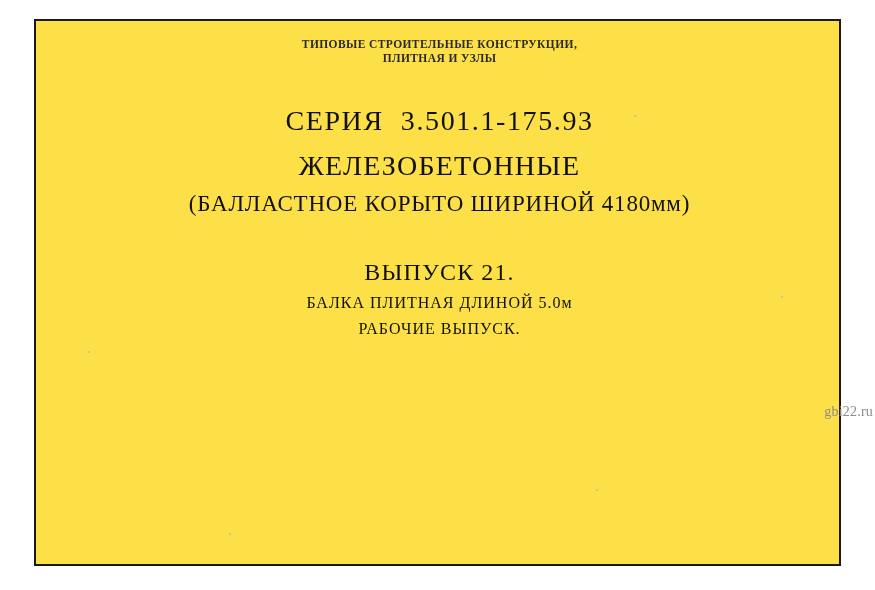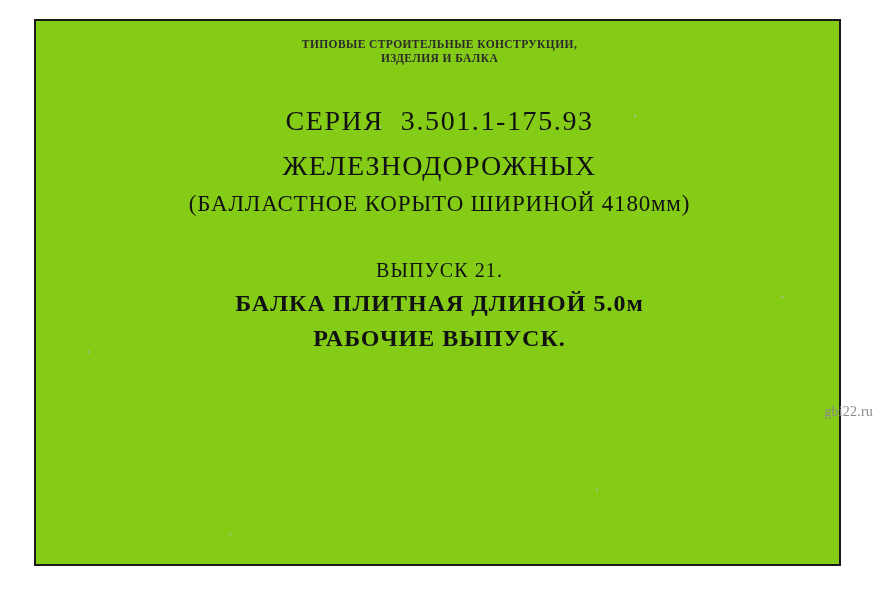--- a/index.html
+++ b/index.html
@@ -22,21 +22,21 @@
   }
   
   .frame {
     position: absolute;
     left: 34px;
     top: 19px;
     width: 807px;
     height: 547px;
     border: 2px solid #1a1a1a;
     box-sizing: border-box;
-    background: #84cc16;
+    background: #fde047;
     padding-left: 6px;
   }
   
   .speckle {
     position: absolute;
     background: #b9b9b9;
     border-radius: 50%;
     pointer-events: none;
   }
   .content {
@@ -75,31 +75,30 @@
   .paren-line {
     font-size: 23px;
     letter-spacing: 0.8px;
     margin-top: 8px;
     white-space: pre;
   }
   .issue-block {
     margin-top: 42px;
   }
   .issue-line {
-    font-size: 20px;
+    font-size: 24px;
     letter-spacing: 1.1px;
     margin-bottom: 8px;
     white-space: pre;
   }
   .sub-line {
-    font-size: 24px;
+    font-size: 16px;
     letter-spacing: 1.0px;
     margin-bottom: 8px;
     white-space: pre;
-    font-weight: bold;
   }
   .watermark {
     position: absolute;
     right: 2px;
     top: 404px;
     font-family: Liberation Serif, serif;
     font-size: 14px;
     color: #8a8a8a;
     letter-spacing: 0.2px;
   }
@@ -108,26 +107,26 @@
 <body>
 
 <div class="page">
 
   <div class="frame">
 
     <div class="content">
 
       <div class="header-block">
         <div class="header-line">ТИПОВЫЕ СТРОИТЕЛЬНЫЕ КОНСТРУКЦИИ,</div>
-        <div class="header-line">ИЗДЕЛИЯ И БАЛКА</div>
+        <div class="header-line">ПЛИТНАЯ И УЗЛЫ</div>
       </div>
 
       <div class="title-block">
         <div class="series-line">СЕРИЯ  3.501.1-175.93</div>
-        <div class="main-line">ЖЕЛЕЗНОДОРОЖНЫХ</div>
+        <div class="main-line">ЖЕЛЕЗОБЕТОННЫЕ</div>
         <div class="paren-line">(БАЛЛАСТНОЕ КОРЫТО ШИРИНОЙ 4180мм)</div>
       </div>
 
       <div class="issue-block">
         <div class="issue-line">ВЫПУСК 21.</div>
         <div class="sub-line">БАЛКА ПЛИТНАЯ ДЛИНОЙ 5.0м</div>
         <div class="sub-line">РАБОЧИЕ ВЫПУСК.</div>
       </div>
 
     </div>

